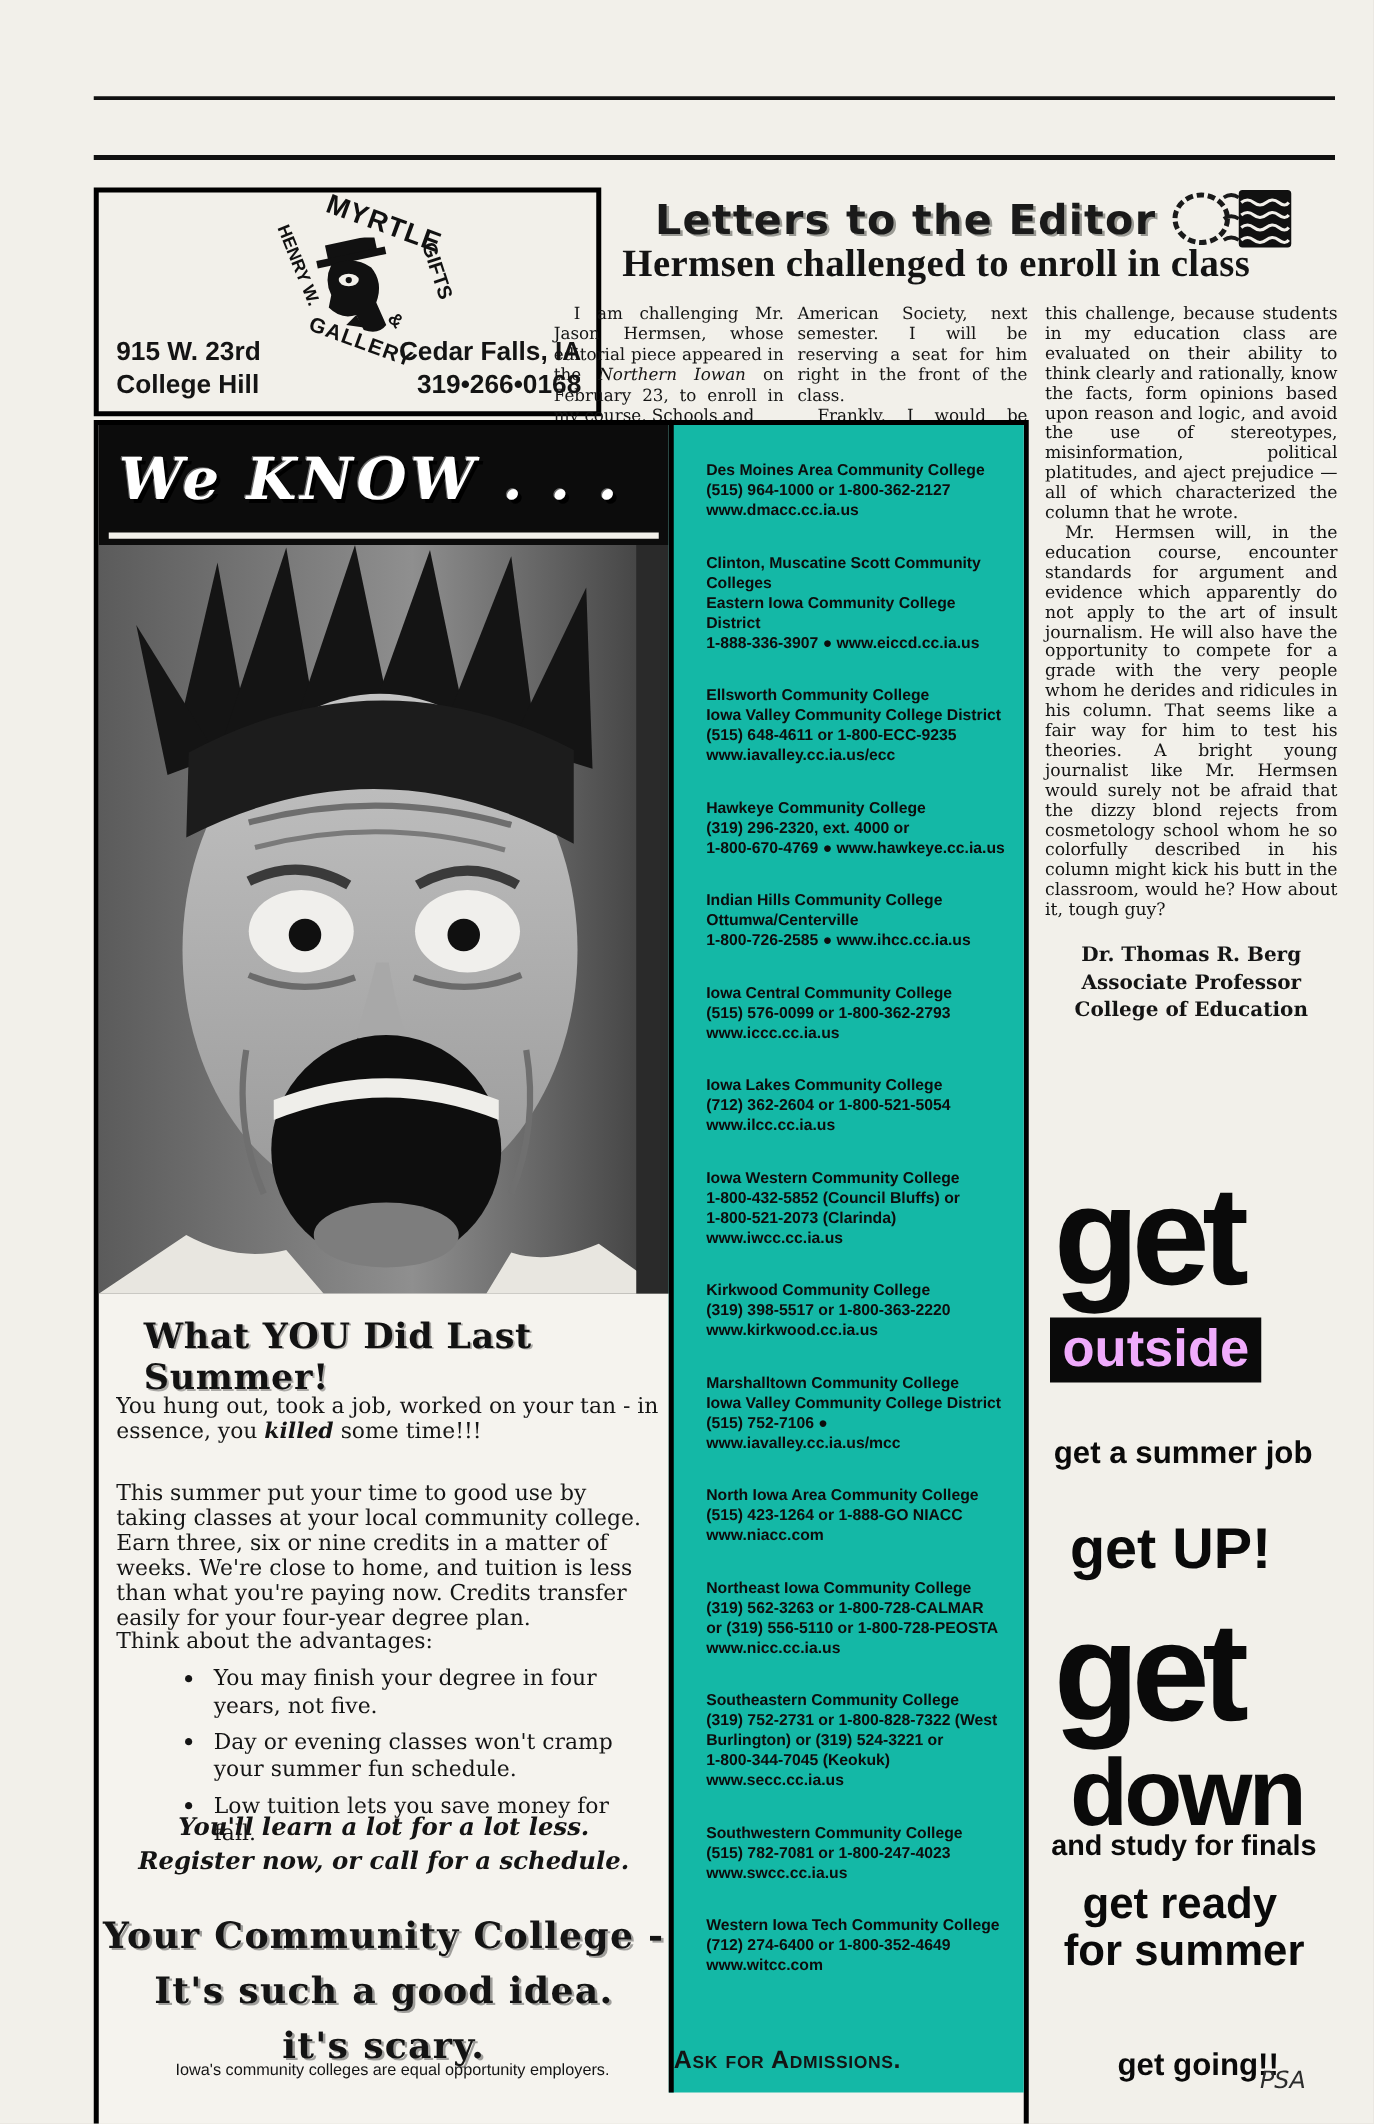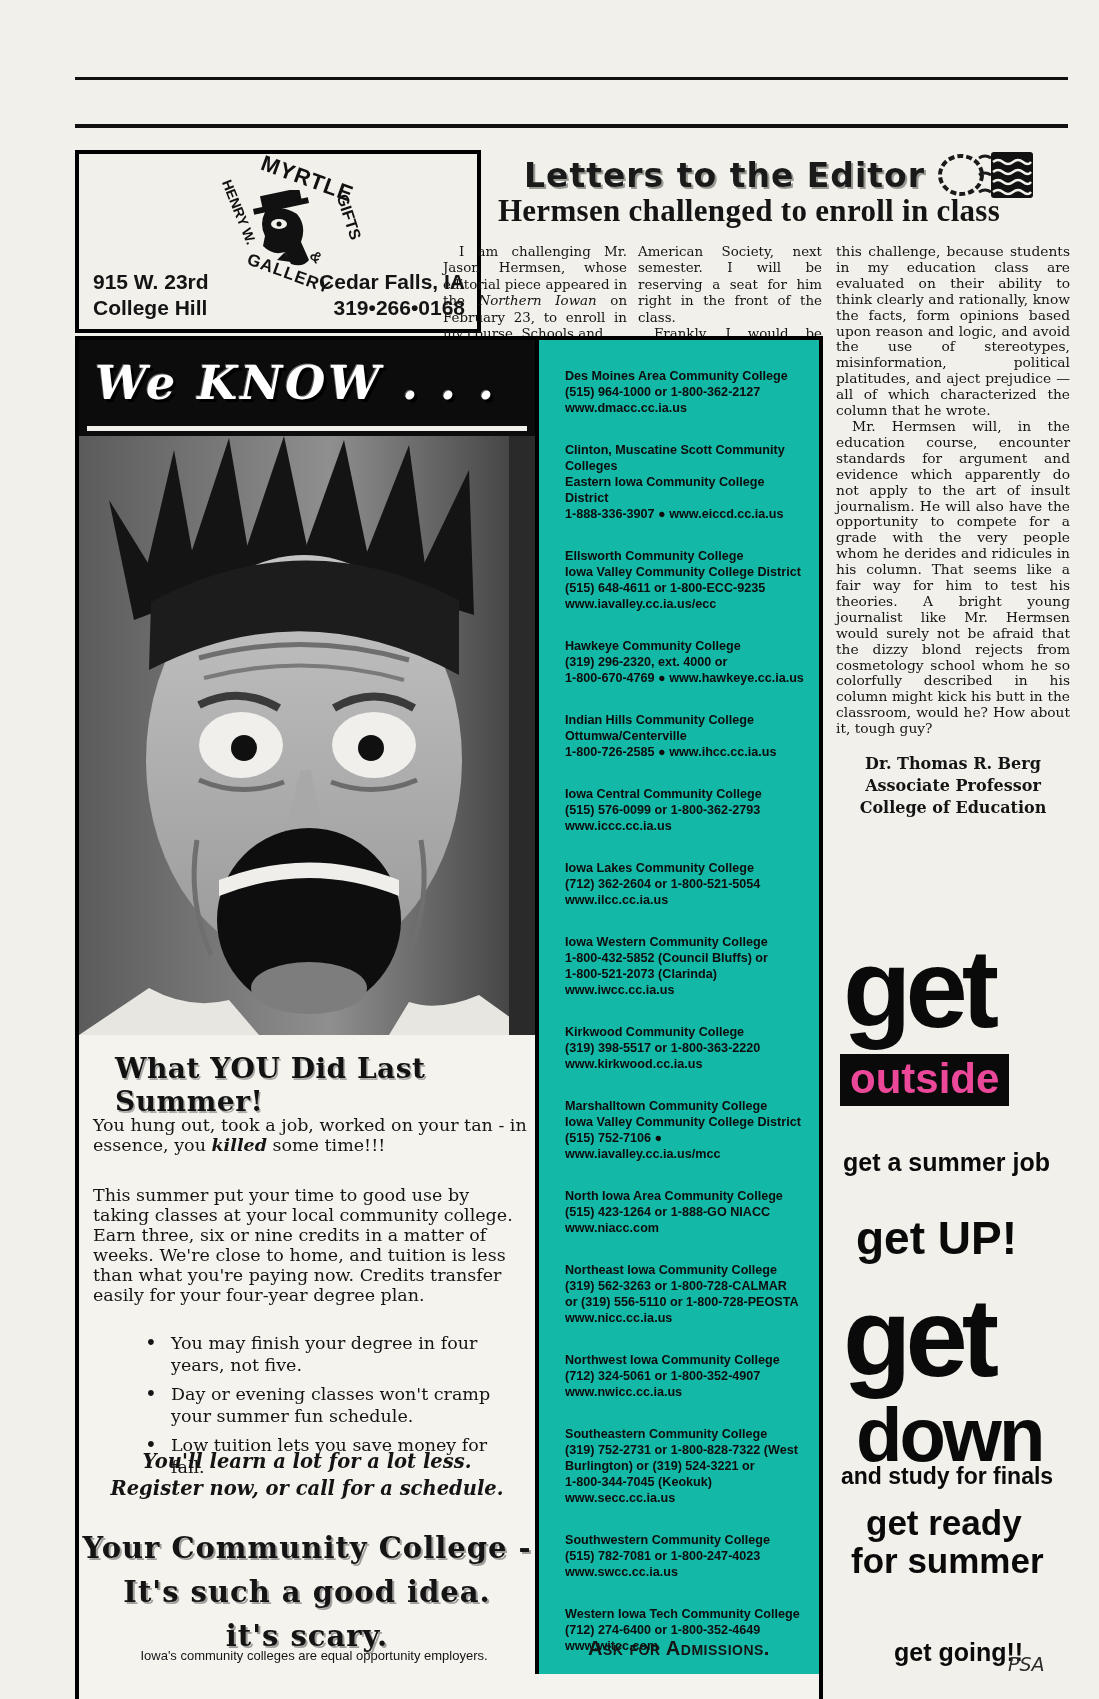--- a/index.html
+++ b/index.html
@@ -78,29 +78,29 @@
             line-height:44px; letter-spacing:1px; text-shadow:2px 2px 0 rgba(0,0,0,.35); }
   .eoe { position:absolute; left:0; top:1308px; width:470px; text-align:center;
          font-family:"Liberation Sans", sans-serif; font-size:13px; }
 
   
   .college-col { position:absolute; left:456px; top:0; width:284px; height:1334px;
                  border-left:4px solid #000; background:#14b8a6; }
   .college-list { padding:28px 10px 0 26px; }
   .college { font-family:"Liberation Sans", sans-serif; font-weight:bold;
              font-size:12.6px; line-height:16px; margin-bottom:26px; color:#0c0c0c; }
-  .ask { position:absolute; bottom:14px; left:0; width:100%; text-align:center;
+  .ask { position:absolute; bottom:14px; left:0; width:100%; 
          font-family:"Liberation Sans", sans-serif; font-weight:bold; font-size:20px;
          font-variant:small-caps; letter-spacing:.5px; }
 
   
   .psa-item { position:absolute; font-family:"Liberation Sans", sans-serif;
               font-weight:bold; color:#0a0a0a; line-height:1; white-space:nowrap; }
   .get1 { left:843px; top:933px;  font-size:112px; letter-spacing:-6px; }
-  .outside { left:840px; top:1054px; font-size:42px; background:#0a0a0a; color:#ec4899;
+  .outside { left:840px; top:1054px; font-size:42px; background:#0a0a0a; color:#f0abfc;
              padding:4px 10px 6px 10px; letter-spacing:0; }
   .summer-job { left:843px; top:1150px; font-size:25px; }
   .get-up { left:856px; top:1215px; font-size:46px; }
   .get2 { left:843px; top:1282px; font-size:112px; letter-spacing:-6px; }
   .down { left:856px; top:1397px; font-size:76px; letter-spacing:-3px; }
   .study { left:841px; top:1465px; font-size:23px; }
   .ready1 { left:866px; top:1505px; font-size:35px; }
   .ready2 { left:851px; top:1543px; font-size:35px; }
   .going { left:894px; top:1640px; font-size:25px; }
   .psa-label { left:1008px; top:1655px; font-size:19px; font-weight:normal;
@@ -231,20 +231,21 @@
         <rect x="430" y="96" width="26" height="599" fill="#2a2a2a"></rect>
       </svg>
       <div class="weknow">We KNOW . . .</div>
     </div>
 
     <div class="ad-heading">What YOU Did Last Summer!</div>
     <div class="adtext" style="top:775px">
       <span>You hung out, took a job, worked on your tan - in essence, you </span><b><i>killed</i></b><span> some time!!!</span>
     </div>
     <div class="adtext" style="top:845px">This summer put your time to good use by taking classes at your local community college. Earn three, six or nine credits in a matter of weeks. We're close to home, and tuition is less than what you're paying now. Credits transfer easily for your four-year degree plan.</div>
+    <div class="adtext" style="top:963px">Think about the advantages:</div>
     <div class="bullets">
         <div>You may finish your degree in four years, not five.</div>
         <div>Day or evening classes won't cramp your summer fun schedule.</div>
         <div>Low tuition lets you save money for fall.</div>
       </div>
     <div class="tagline">
       <div>You'll learn a lot for a lot less.</div>
       <div>Register now, or call for a schedule.</div>
     </div>
     <div class="slogan">
@@ -311,25 +312,20 @@
         <div class="college">
             <div>North Iowa Area Community College</div>
             <div>(515) 423-1264 or 1-888-GO NIACC</div>
             <div>www.niacc.com</div>
           </div>
         <div class="college">
             <div>Northeast Iowa Community College</div>
             <div>(319) 562-3263 or 1-800-728-CALMAR</div>
             <div>or (319) 556-5110 or 1-800-728-PEOSTA</div>
             <div>www.nicc.cc.ia.us</div>
-          </div>
-        <div class="college">
-            <div>Northwest Iowa Community College</div>
-            <div>(712) 324-5061 or 1-800-352-4907</div>
-            <div>www.nwicc.cc.ia.us</div>
           </div>
         <div class="college">
             <div>Southeastern Community College</div>
             <div>(319) 752-2731 or 1-800-828-7322 (West</div>
             <div>Burlington) or (319) 524-3221 or</div>
             <div>1-800-344-7045 (Keokuk)</div>
             <div>www.secc.cc.ia.us</div>
           </div>
         <div class="college">
             <div>Southwestern Community College</div>

